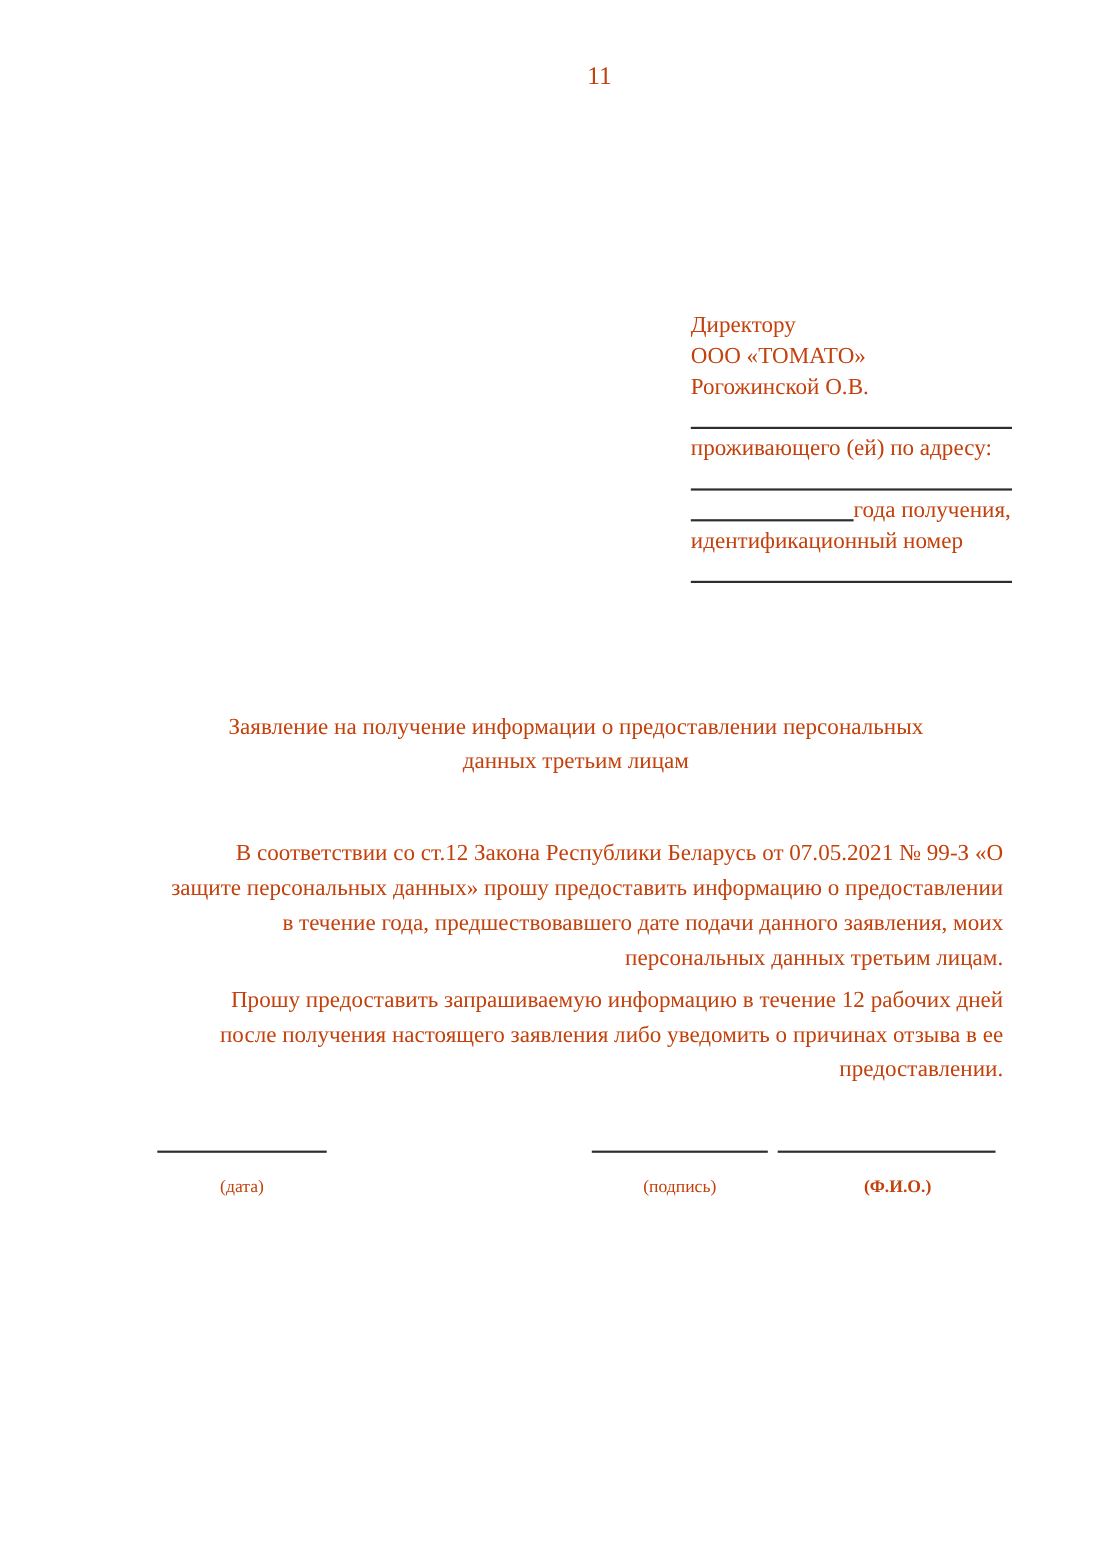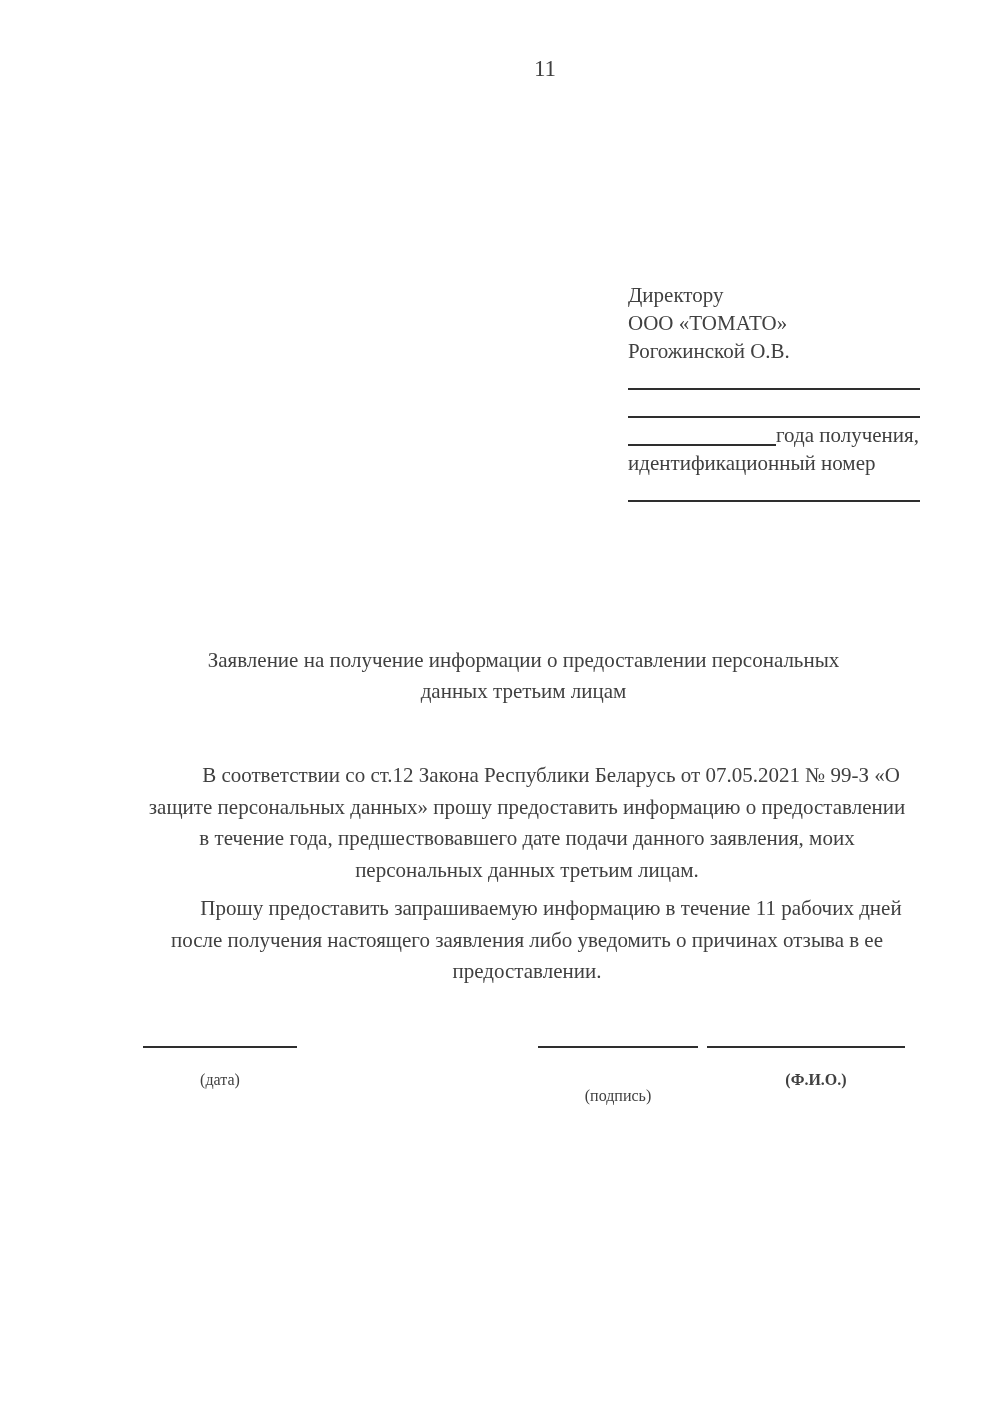--- a/index.html
+++ b/index.html
@@ -6,21 +6,21 @@
     margin: 0;
     padding: 0;
     background: #ffffff;
   }
   .page {
     position: relative;
     width: 1000px;
     height: 1412px;
     background: #ffffff;
     font-family: "Liberation Serif", "DejaVu Serif", serif;
-    color: #404040;
+    color: #c2410c;
     overflow: hidden;
   }
   .page-number {
     position: absolute;
     top: 56px;
     left: 495px;
     width: 100px;
     text-align: center;
     font-size: 23px;
     line-height: 26px;
@@ -57,21 +57,21 @@
     max-width: 645px;
     margin: 0 auto;
   }
   
   .para {
     position: absolute;
     left: 142px;
     width: 770px;
     font-size: 21px;
     line-height: 31.5px;
-    text-align: center;
+    text-align: right;
     text-indent: 48px;
   }
   .para-1 { top: 760px; }
   .para-2 { top: 893px; }
   
   .sig-line {
     position: absolute;
     top: 1046px;
     height: 0;
     border-top: 2px solid #2e2e2e;
@@ -80,48 +80,49 @@
   .sig-line.sign { left: 538px; width: 160px; }
   .sig-line.name { left: 707px; width: 198px; }
   .sig-label {
     position: absolute;
     top: 1064px;
     font-size: 16px;
     line-height: 31px;
     text-align: center;
   }
   .sig-label.date { left: 143px; width: 154px; }
-  .sig-label.sign { left: 538px; width: 160px; margin-top: 16px; }
+  .sig-label.sign { left: 538px; width: 160px; }
   .sig-label.name { left: 717px; width: 198px; font-weight: bold; }
 </style>
 </head>
 <body>
 
 <div class="page">
 
   <div class="page-number">11</div>
 
   <div class="recipient">
     <div class="row">Директору</div>
     <div class="row">ООО «ТОМАТО»</div>
     <div class="row">Рогожинской О.В.</div>
     <div class="row"><span class="blank full"></span></div>
+    <div class="row">проживающего (ей) по адресу:</div>
     <div class="row"><span class="blank full"></span></div>
     <div class="row"><span class="blank short"></span><span>года получения,</span></div>
     <div class="row">идентификационный номер</div>
     <div class="row"><span class="blank full"></span></div>
   </div>
 
   <div class="doc-title">
     <div class="inner">Заявление на получение информации о предоставлении персональных данных третьим лицам</div>
   </div>
 
   <div class="para para-1">В соответствии со ст.12 Закона Республики Беларусь от 07.05.2021 № 99-З «О защите персональных данных» прошу предоставить информацию о предоставлении в течение года, предшествовавшего дате подачи данного заявления, моих персональных данных третьим лицам.</div>
 
-  <div class="para para-2">Прошу предоставить запрашиваемую информацию в течение 11 рабочих дней после получения настоящего заявления либо уведомить о причинах отзыва в ее предоставлении.</div>
+  <div class="para para-2">Прошу предоставить запрашиваемую информацию в течение 12 рабочих дней после получения настоящего заявления либо уведомить о причинах отзыва в ее предоставлении.</div>
 
   <div class="sig-line date"></div>
   <div class="sig-line sign"></div>
   <div class="sig-line name"></div>
 
   <div class="sig-label date">(дата)</div>
   <div class="sig-label sign">(подпись)</div>
   <div class="sig-label name">(Ф.И.О.)</div>
 
 </div>

